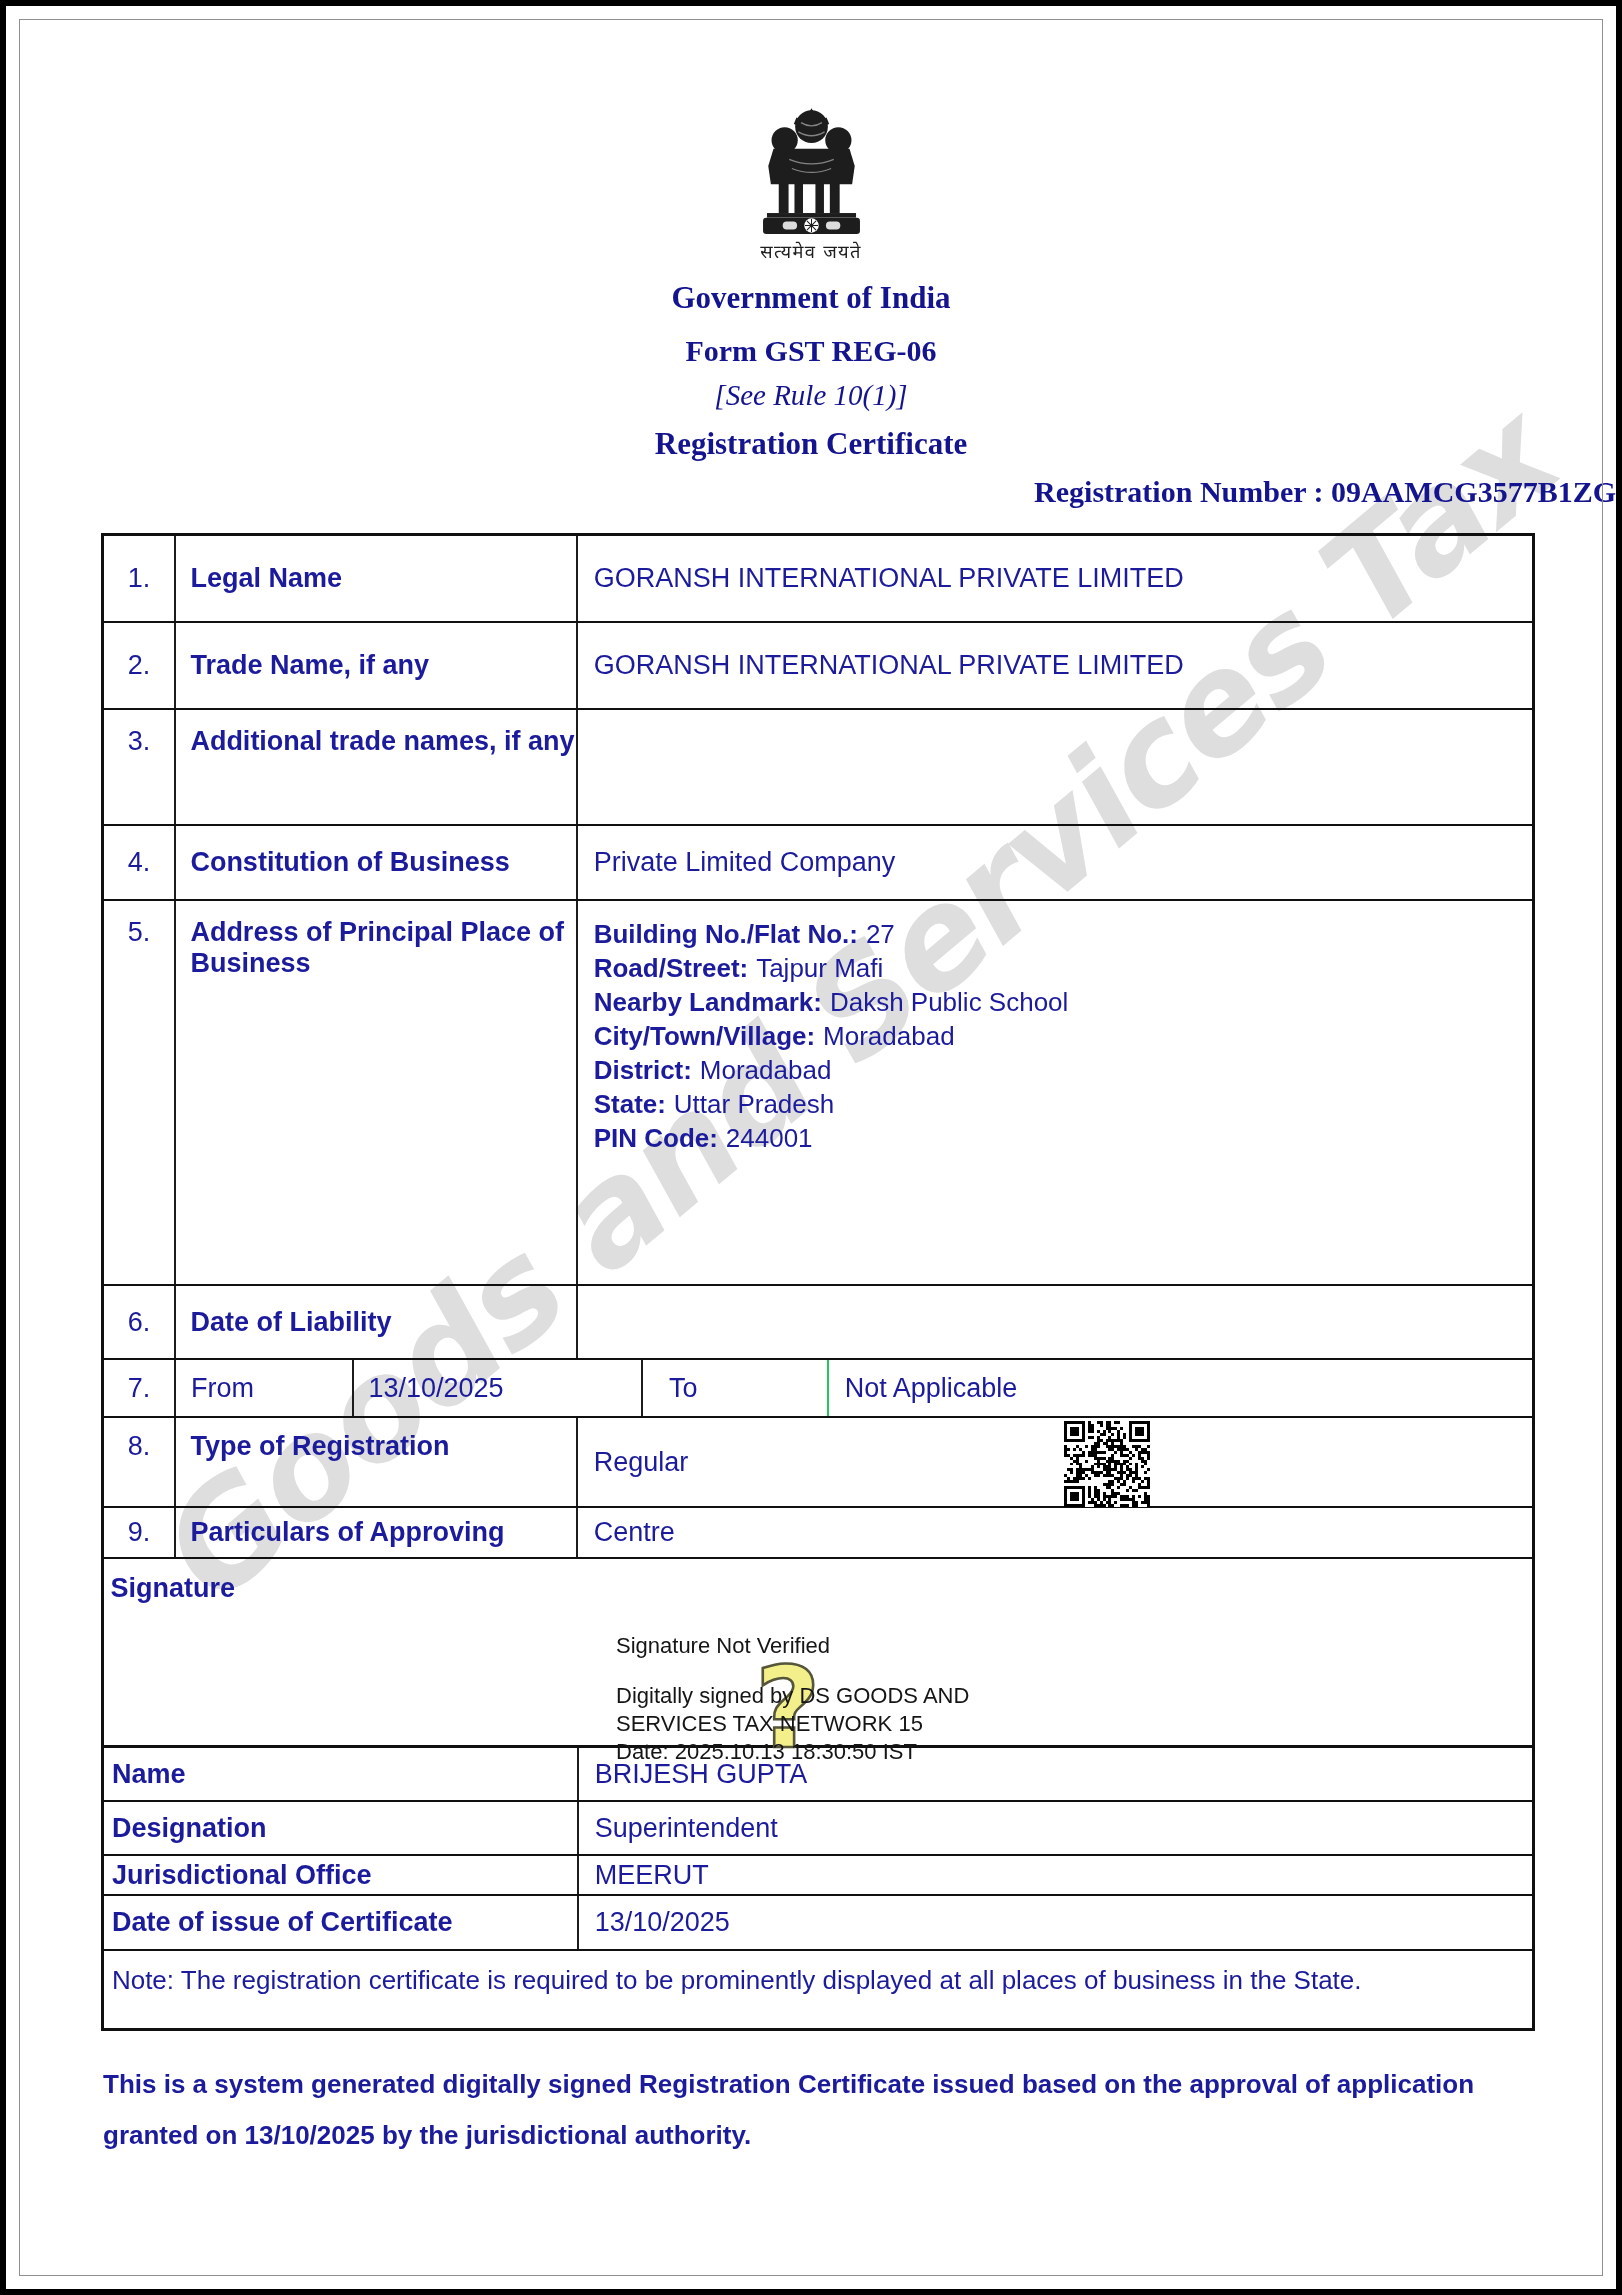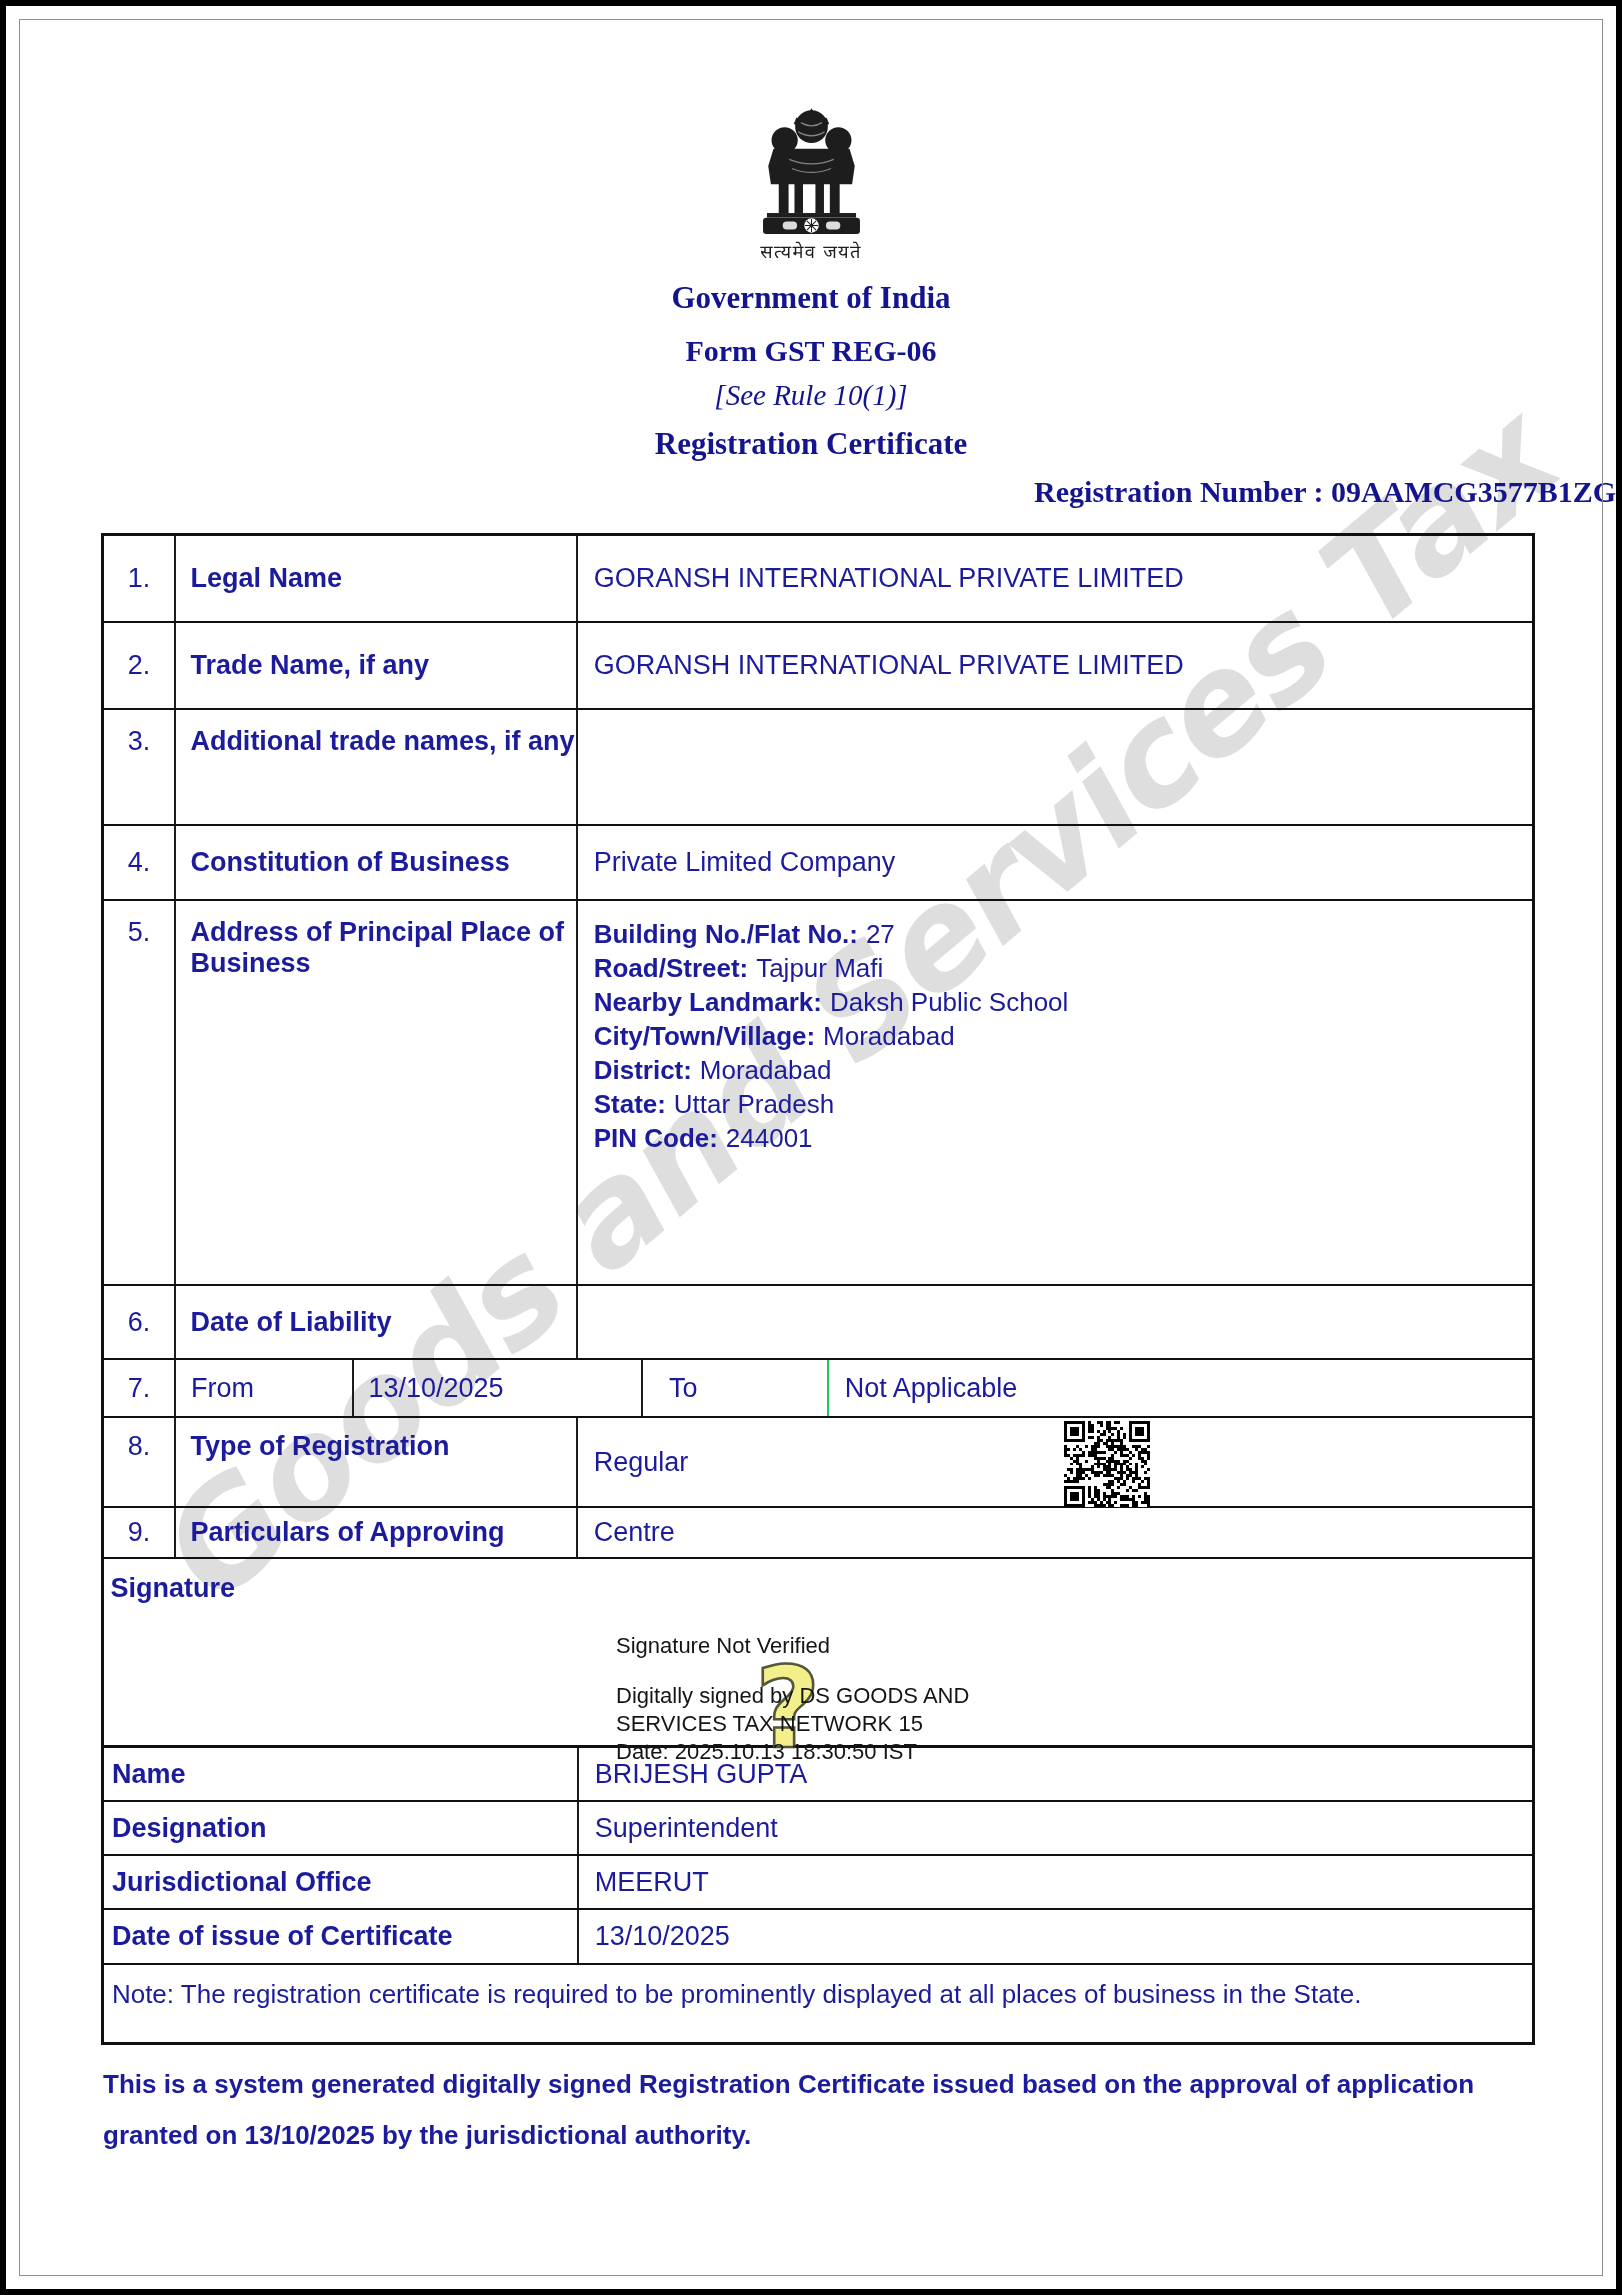--- a/index.html
+++ b/index.html
@@ -560,21 +560,21 @@
     <div class="trow thick" style="height:55px">
       <div class="cell clabel2">Name</div>
       <div class="cell cvalue">BRIJESH GUPTA</div>
     </div>
 
     <div class="trow" style="height:54px">
       <div class="cell clabel2">Designation</div>
       <div class="cell cvalue">Superintendent</div>
     </div>
 
-    <div class="trow" style="height:54px">
+    <div class="trow" style="height:40px">
       <div class="cell clabel2">Jurisdictional Office</div>
       <div class="cell cvalue">MEERUT</div>
     </div>
 
     <div class="trow" style="height:55px">
       <div class="cell clabel2">Date of issue of Certificate</div>
       <div class="cell cvalue">13/10/2025</div>
     </div>
 
     <div class="trow" style="height:79px">

